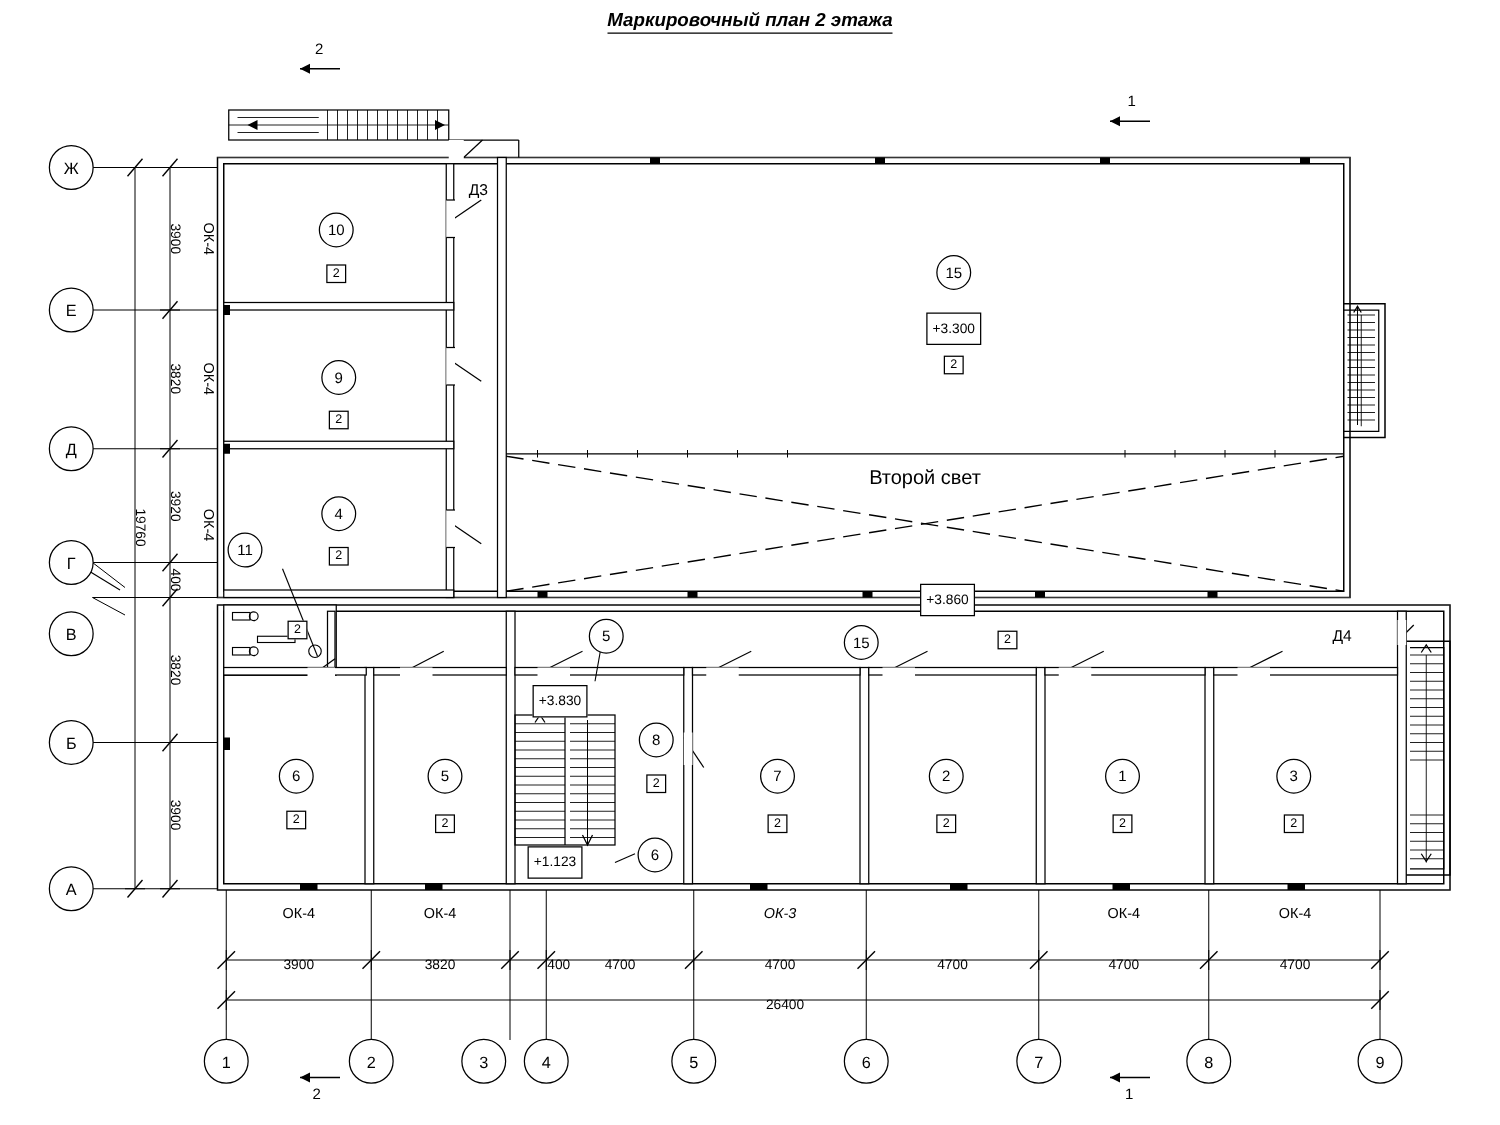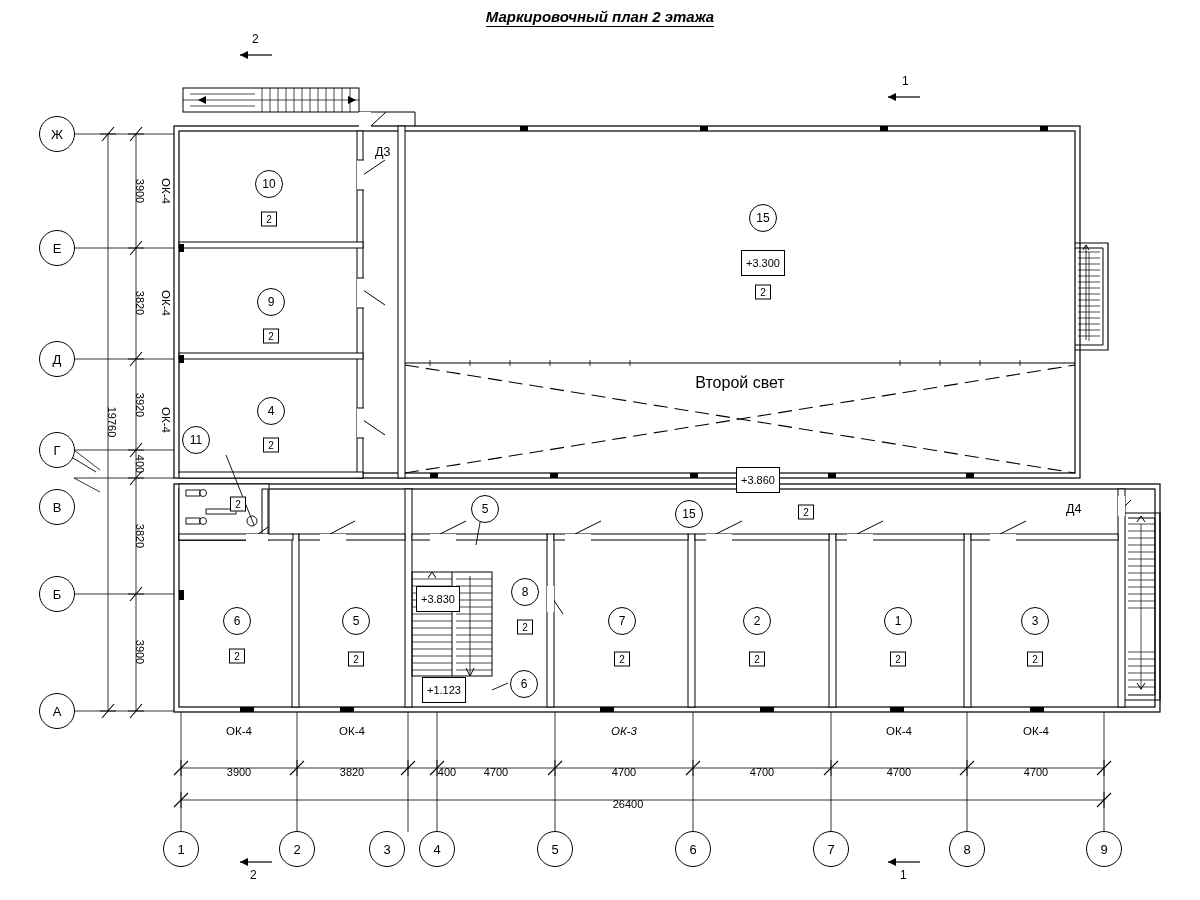--- a/index.html
+++ b/index.html
@@ -511,21 +511,21 @@
   <div class="box elev" style="left:758px;top:480px;">
       <span>+3.860</span>
     </div>
   <div class="box fin" style="left:806px;top:512px;">
       <span>2</span>
     </div>
 
   <div class="circ rm" style="left:485px;top:509px;">
       <span>5</span>
     </div>
-  <div class="box elev" style="left:438px;top:561px;margin-top:38px;">
+  <div class="box elev" style="left:448px;top:561px;">
       <span>+3.830</span>
     </div>
 
   <div class="circ rm" style="left:524px;top:684px;">
       <span>6</span>
     </div>
   <div class="box elev" style="left:444px;top:690px;">
       <span>+1.123</span>
     </div>
 

